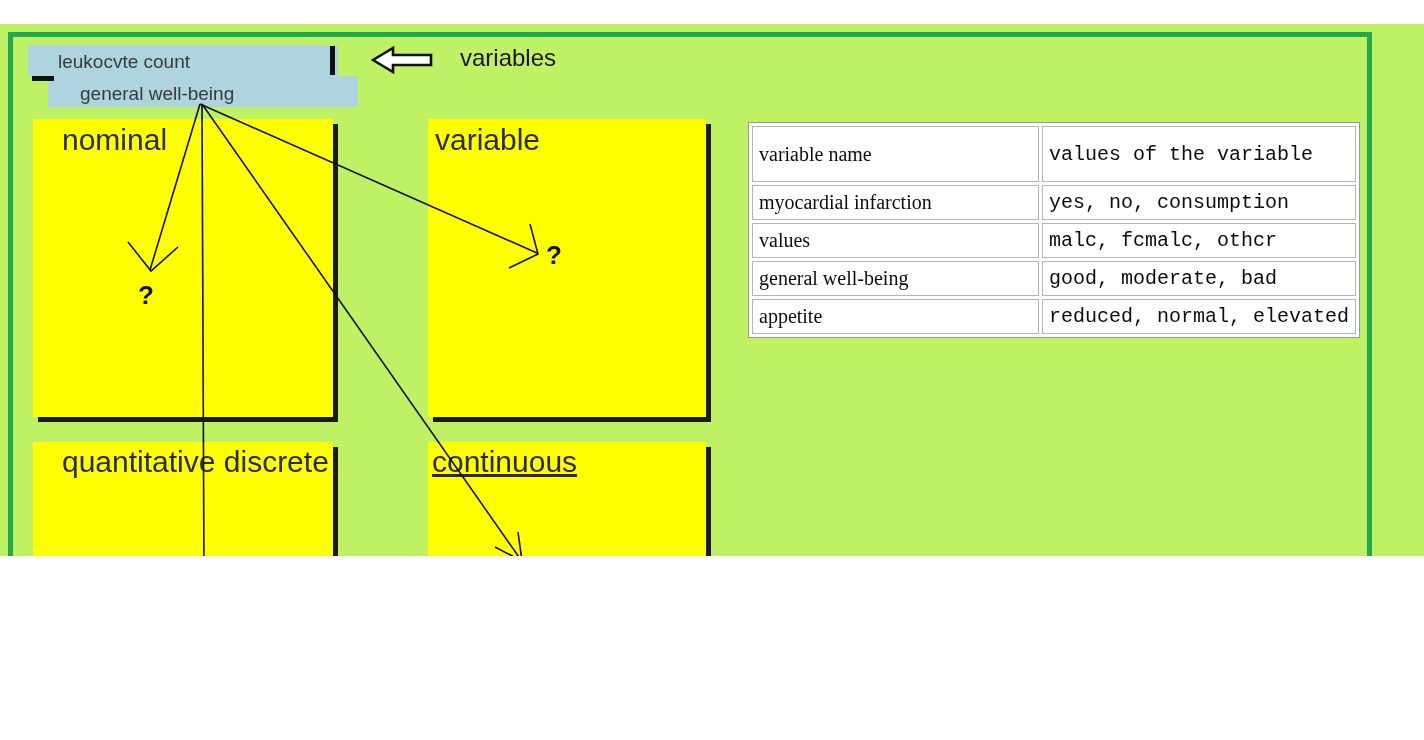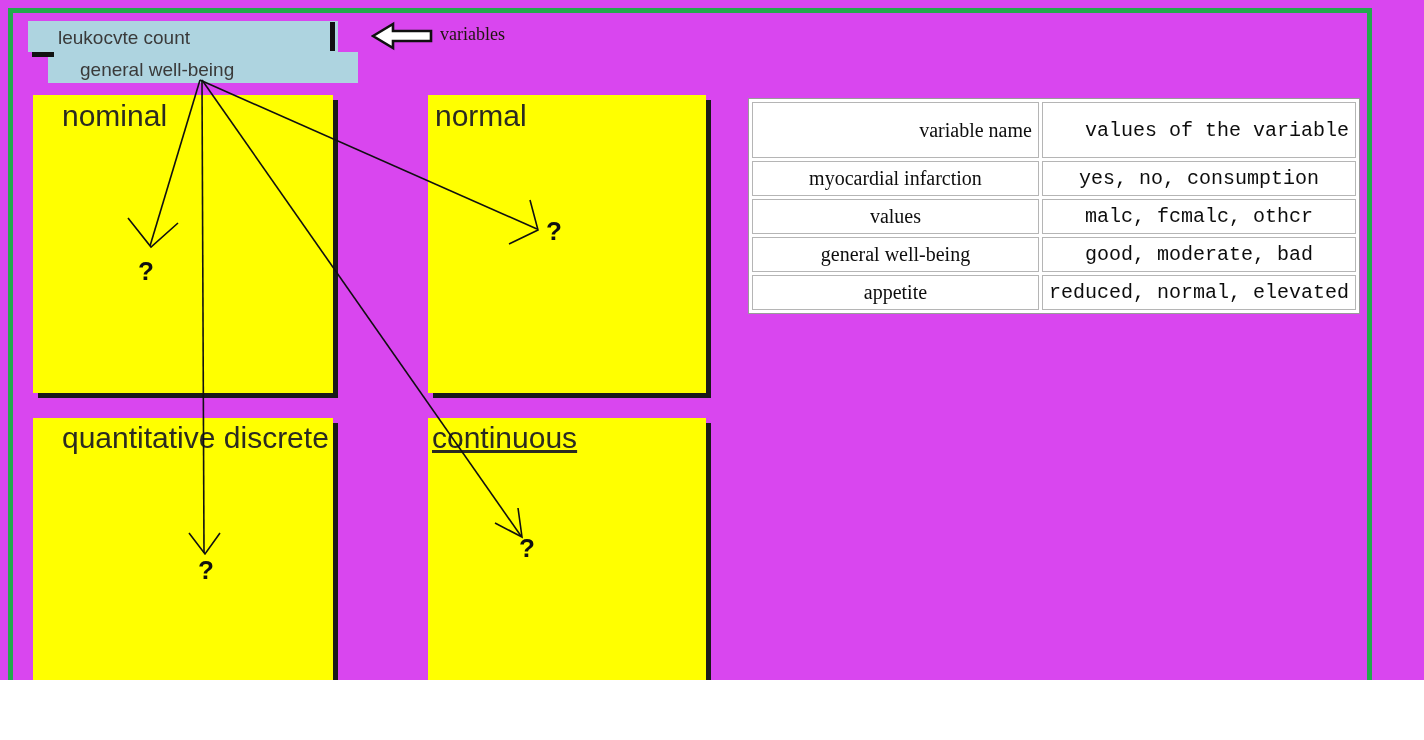--- a/index.html
+++ b/index.html
@@ -3,24 +3,25 @@
 <meta charset="utf-8">
 <style>
   html, body {
     margin: 0;
     padding: 0;
     background: #ffffff;
   }
   #canvas {
     position: relative;
     width: 1424px;
-    height: 680px;
-    background: #d946ef;
+    height: 532px;
+    background: #bef264;
     overflow: hidden;
     font-family: "Liberation Sans", sans-serif;
+    margin-top: 24px;
   }
 
   
   #green-frame {
     position: absolute;
     left: 8px;
     top: 8px;
     width: 1364px;
     height: 712px;
     border: 5px solid #23a94d;
@@ -76,27 +77,26 @@
   
   #pointer-arrow {
     position: absolute;
     left: 371px;
     top: 21px;
     width: 62px;
     height: 30px;
   }
   #variables-label {
     position: absolute;
-    left: 440px;
+    left: 460px;
     top: 23px;
-    font-size: 18px;
+    font-size: 24px;
     line-height: 22px;
     color: #201510;
     white-space: nowrap;
-    font-family: Liberation Serif, serif;
   }
 
   
   .ybox {
     position: absolute;
     background: #ffff00;
     box-shadow: 5px 5px 0 0 #1a1a1a;
   }
   #box-nominal     { left: 33px;  top: 95px;  width: 300px; height: 298px; }
   #box-ordinal     { left: 428px; top: 95px;  width: 278px; height: 298px; }
@@ -153,22 +153,22 @@
     color: #0d0d0d;
   }
   #var-table td {
     border: 1px solid #b5b5b5;
     padding: 3px 6px;
     vertical-align: middle;
     white-space: nowrap;
   }
   #var-table td.col-name  { width: 296px; }
   #var-table td.col-value { width: 290px; font-family: Liberation Mono, monospace; }
-  #var-table tr.head-row td { height: 48px; text-align: right; }
-  #var-table tr.body-row td { height: 27px; text-align: center; }
+  #var-table tr.head-row td { height: 48px; }
+  #var-table tr.body-row td { height: 27px; }
 </style>
 </head>
 <body>
 
 <div id="canvas">
 
   <div id="green-frame"></div>
 
   <div class="blue-upper"></div>
   <div class="blue-lower"></div>
@@ -184,21 +184,21 @@
     </svg>
   </div>
   <div id="variables-label">variables</div>
 
   <div class="ybox" id="box-nominal"></div>
   <div class="ybox" id="box-ordinal"></div>
   <div class="ybox" id="box-discrete"></div>
   <div class="ybox" id="box-continuous"></div>
 
   <div class="ylabel" id="lbl-nominal">nominal</div>
-  <div class="ylabel" id="lbl-ordinal">normal</div>
+  <div class="ylabel" id="lbl-ordinal">variable</div>
   <div class="ylabel" id="lbl-discrete">quantitative discrete</div>
   <div class="ylabel" id="lbl-continuous">continuous</div>
 
   <div class="qmark" id="q-nominal">?</div>
   <div class="qmark" id="q-ordinal">?</div>
   <div class="qmark" id="q-discrete">?</div>
   <div class="qmark" id="q-continuous">?</div>
 
   <svg id="connectors">
     <g stroke="#101010" stroke-width="1.6" fill="none">

